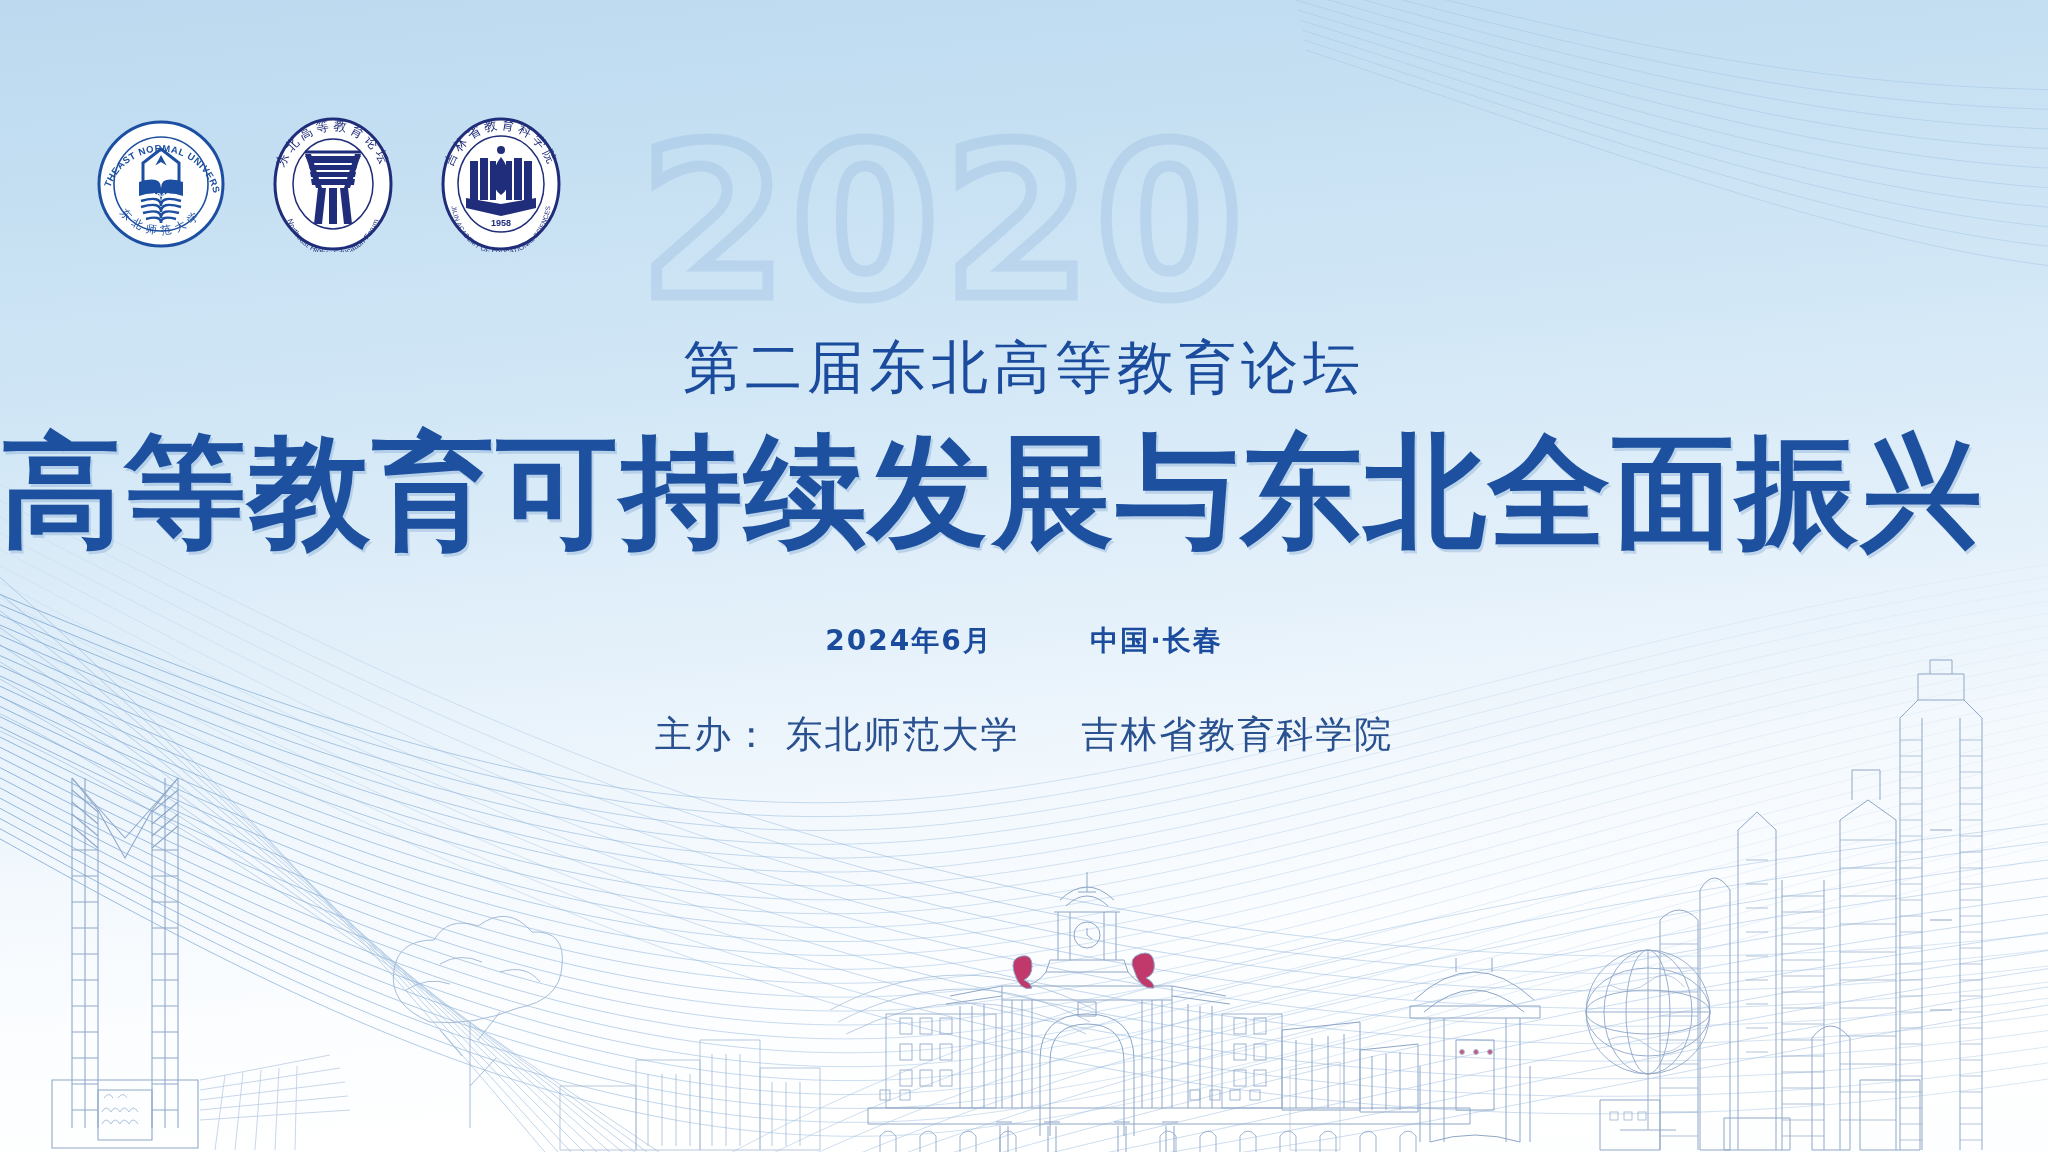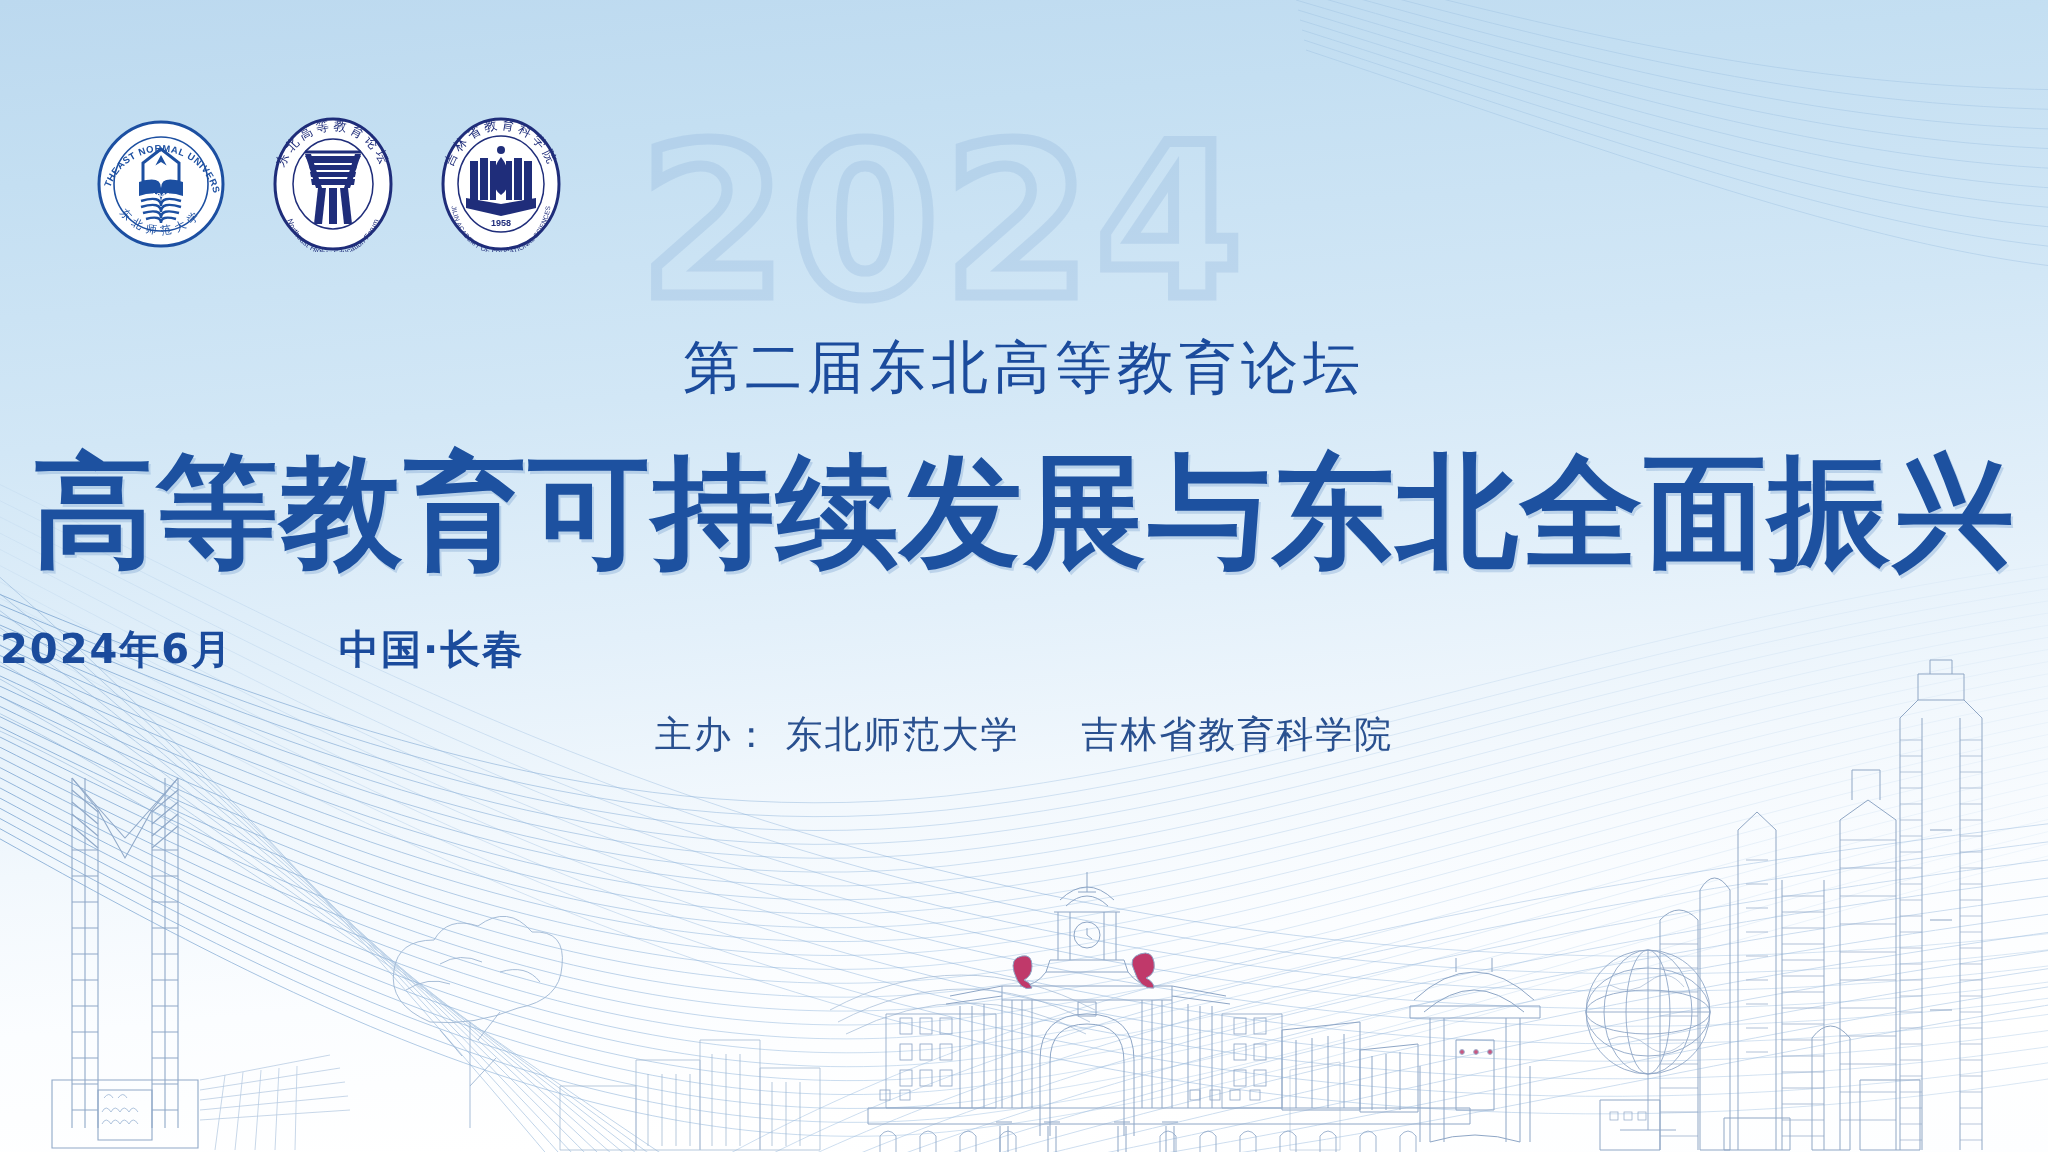--- a/index.html
+++ b/index.html
@@ -18,26 +18,26 @@
 
   
   .logos{position:absolute;left:96px;top:116px;display:flex;align-items:center;gap:46px;}
   .logo{position:relative;}
   .logo svg{display:block;}
 
   
   .subtitle{position:absolute;left:0;right:0;top:330px;text-align:center;
             font-size:57px;font-weight:normal;color:#1b4b9c;letter-spacing:5px;
             font-family:"DejaVu Sans","Liberation Sans",sans-serif;}
-  .headline{position:absolute;left:0;right:0;top:432px;text-align:center;
+  .headline{position:absolute;left:0;right:0;top:412px;text-align:left;
             font-size:122px;font-weight:bold;color:#1d51a0;letter-spacing:2px;
             font-family:"DejaVu Sans","Liberation Sans",sans-serif;
             text-shadow:2px 3px 0 rgba(120,160,205,.35);}
-  .meta{position:absolute;left:0;right:0;top:622px;text-align:left;
-        font-size:40px;font-weight:bold;color:#1b4b9c;letter-spacing:2px;
+  .meta{position:absolute;left:0;right:0;top:622px;text-align:center;
+        font-size:28px;font-weight:bold;color:#1b4b9c;letter-spacing:2px;
         font-family:"DejaVu Sans","Liberation Sans",sans-serif;}
   .meta .gap{display:inline-block;width:74px;}
   .hosts{position:absolute;left:0;right:0;top:710px;text-align:center;
          font-size:37px;color:#29508f;letter-spacing:2px;font-weight:500;
          font-family:"DejaVu Sans","Liberation Sans",sans-serif;}
   .hosts .gap{display:inline-block;width:34px;}
 
   .redchar{fill:#c0396a;}
 </style>
 </head>
@@ -136,21 +136,21 @@
       <path d="M860,1170 C1160,1056 1520,964 2080,892"></path>
       <path d="M900,1170 C1200,1070 1550,980 2080,910"></path>
       <path d="M940,1170 C1240,1084 1580,996 2080,928"></path>
       <path d="M980,1170 C1280,1098 1610,1012 2080,946"></path>
       <path d="M1020,1170 C1320,1112 1640,1028 2080,964"></path>
       <path d="M1060,1170 C1360,1126 1670,1044 2080,982"></path>
       <path d="M1100,1170 C1400,1140 1700,1060 2080,1000"></path>
     </g>
   </svg>
 
-  <div class="wm2024">2024</div>
+  <div class="wm2024">2020</div>
 
   <div class="logos">
 
     <div class="logo">
       <svg width="130" height="130" viewBox="0 0 130 130">
         <circle cx="65" cy="65" r="62" fill="#fff" stroke="#1c4fa1" stroke-width="3"></circle>
         <circle cx="65" cy="65" r="47" fill="none" stroke="#1c4fa1" stroke-width="1.6"></circle>
         <defs>
           <path id="nnu-top" d="M65,65 m-54,0 a54,54 0 0 1 108,0" fill="none"></path>
           <path id="nnu-top-arc" d="M 13,72 A 54,54 0 0 1 117,72" fill="none"></path>

